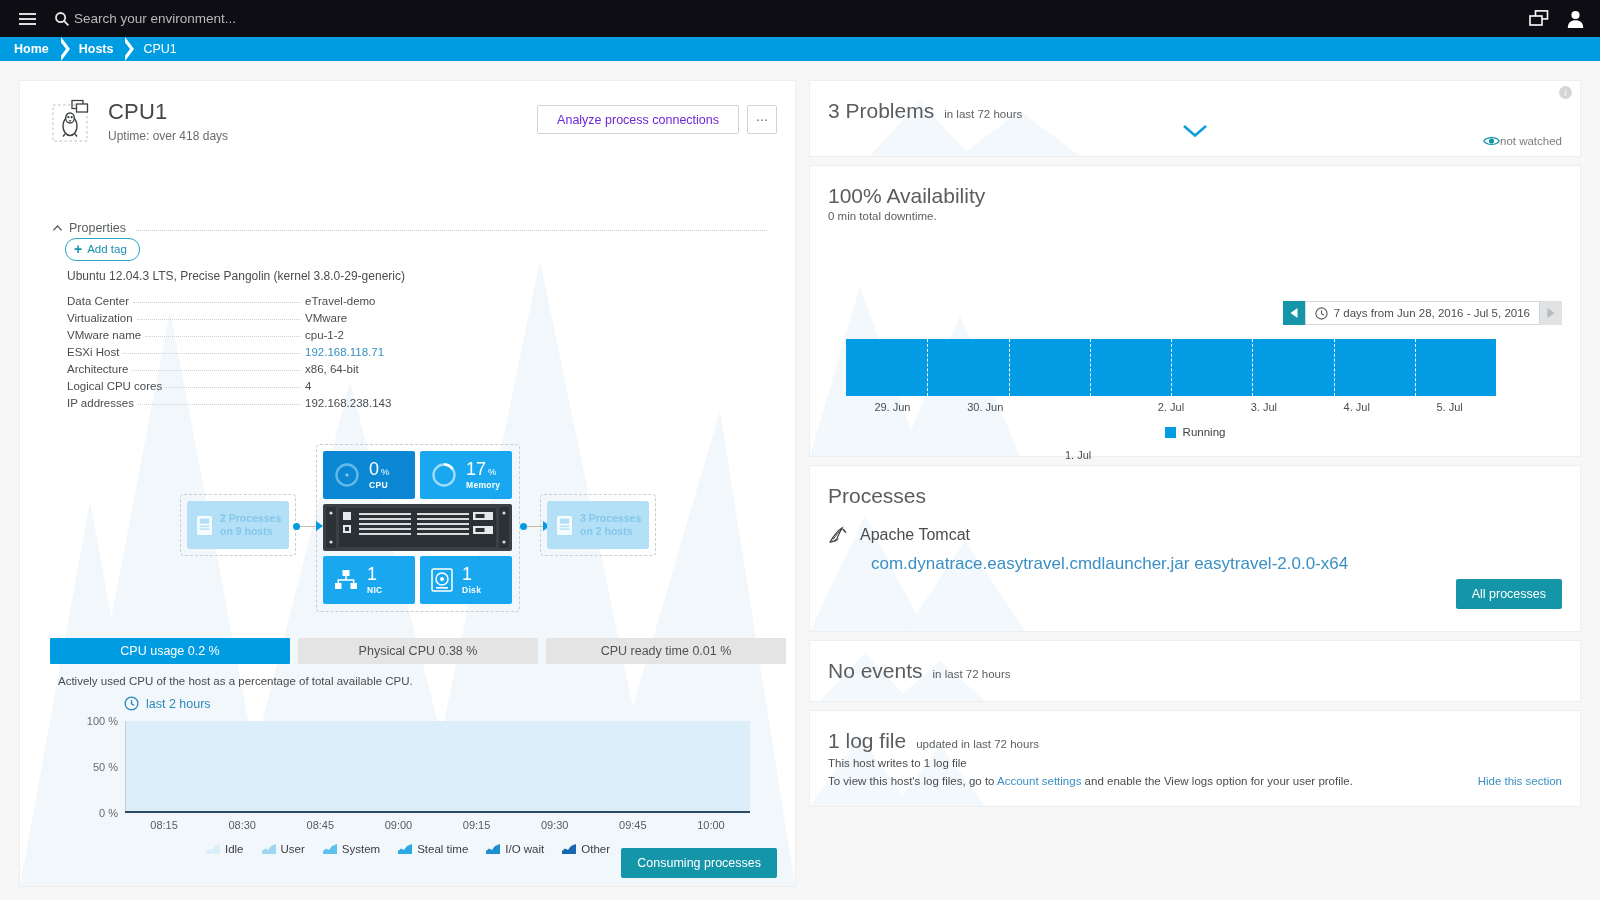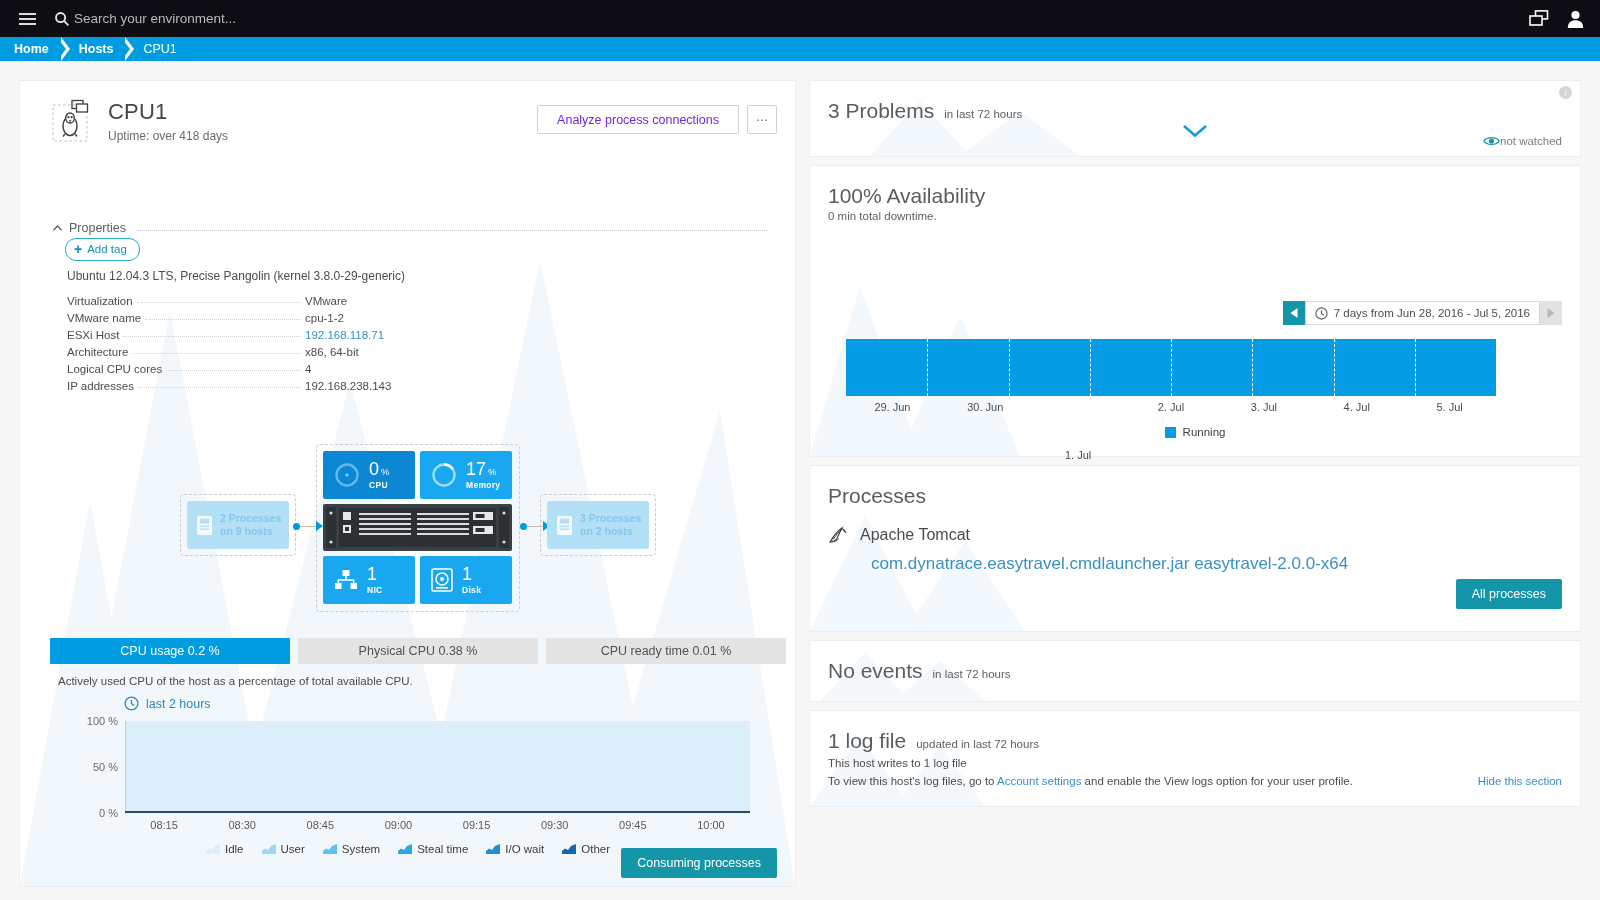--- a/index.html
+++ b/index.html
@@ -288,20 +288,25 @@
       </div>
 
       <button class="add-tag">
         <span class="plus">+</span>
         <span>Add tag</span>
       </button>
 
       <div class="os-line">Ubuntu 12.04.3 LTS, Precise Pangolin (kernel 3.8.0-29-generic)</div>
 
       <div class="prop-table" id="prop-table">
+          <div class="prop-row">
+            <span class="prop-key">Data Center</span>
+            <span class="prop-dots"></span>
+            <span class="prop-val">eTravel-demo</span>
+          </div>
           <div class="prop-row">
             <span class="prop-key">Virtualization</span>
             <span class="prop-dots"></span>
             <span class="prop-val">VMware</span>
           </div>
           <div class="prop-row">
             <span class="prop-key">VMware name</span>
             <span class="prop-dots"></span>
             <span class="prop-val">cpu-1-2</span>
           </div>

